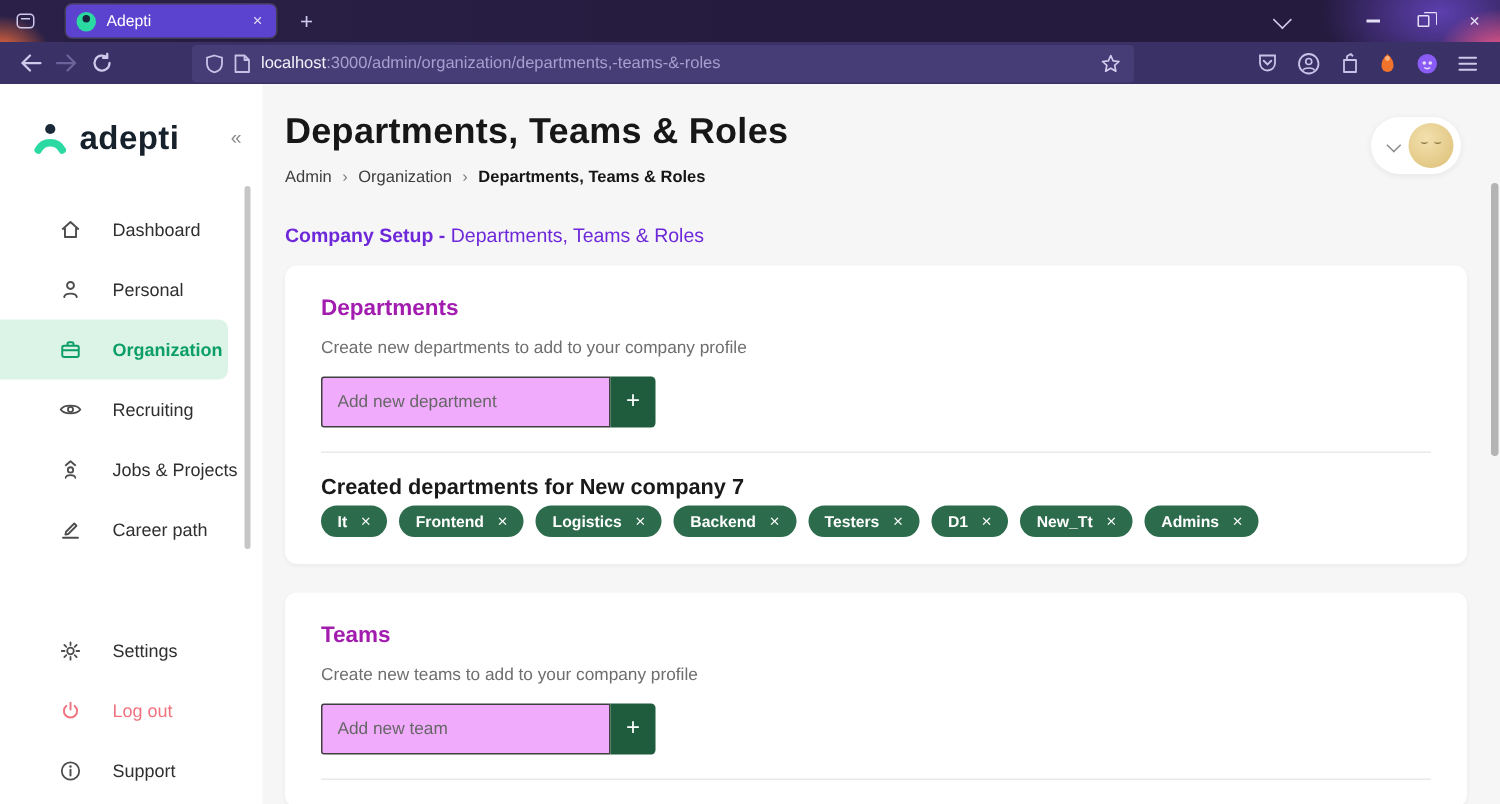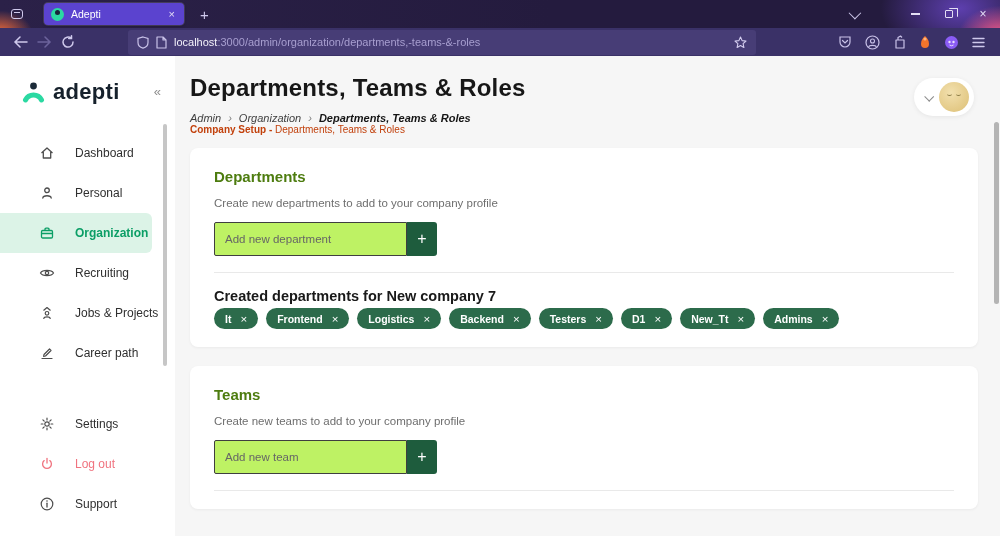--- a/index.html
+++ b/index.html
@@ -56,47 +56,47 @@
   .logo-row { display:flex; align-items:center; padding:22px 14px 0 20px; }
   .logo-text { font-size:22px; font-weight:700; color:#16212c; margin-left:6px; letter-spacing:.3px; }
   .collapse { margin-left:auto; color:#8c8c8c; font-size:13px; }
   .nav { margin-top:28px; }
   .nav-item { height:40px; display:flex; align-items:center; padding-left:38px; color:#2f2f2f; }
   .nav-item .ico { width:17px; height:17px; color:#4d4d4d; flex-shrink:0; display:flex; align-items:center; justify-content:center; }
   .nav-item .lbl { margin-left:20px; font-size:12px; }
   .nav-item.active { background:#dcf3e7; width:152px; border-radius:0 6px 6px 0; }
   .nav-item.active .lbl { color:#0b9e66; font-weight:700; }
   .nav-item.active .ico { color:#0b9e66; }
-  .nav-footer { position:absolute; left:0; right:0; bottom:13px; }
+  .nav-footer { position:absolute; left:0; right:0; bottom:3px; }
   .nav-item.logout .lbl, .nav-item.logout .ico { color:#f0737f; }
   .side-scroll { position:absolute; right:8px; top:68px; width:4px; height:242px; background:#c6c6c6; border-radius:2px; }
 
   
   .main { flex:1; position:relative; padding:0 22px 0 15px; overflow:hidden; }
   .page-title { margin-top:18px; font-size:24px; font-weight:800; color:#171717; letter-spacing:.2px; }
   .avatar-pill {
     position:absolute; top:22px; right:26px; background:#fff; border-radius:20px;
     display:flex; align-items:center; gap:7px; padding:4px 5px 4px 11px; box-shadow:0 1px 5px rgba(0,0,0,.07);
   }
   .avatar-chev { width:7px; height:7px; border-right:1.4px solid #8b8b8b; border-bottom:1.4px solid #8b8b8b; transform:rotate(45deg) translateY(-1px); }
   .avatar { width:30px; height:30px; border-radius:50%; background:radial-gradient(circle at 40% 35%, #f2e0ae, #e3c986 70%, #d9bd74); position:relative; }
   .avatar::before { content:""; position:absolute; left:8px; top:10px; width:5px; height:3px; border-bottom:1.6px solid #8a7a45; border-radius:50%; }
   .avatar::after { content:""; position:absolute; right:8px; top:10px; width:5px; height:3px; border-bottom:1.6px solid #8a7a45; border-radius:50%; }
-  .breadcrumb { margin-top:10px; font-size:11px; color:#3e3e3e; display:flex; align-items:center; gap:7px;font-style:italic; }
+  .breadcrumb { margin-top:10px; font-size:11px; color:#3e3e3e; display:flex; align-items:center; gap:7px; }
   .crumb-sep { color:#7c7c7c; font-size:11px; }
   .crumb-last { font-weight:700; color:#151515; }
-  .company-setup { font-size:10px; color:#c2410c; }
+  .company-setup { margin-top:25px; font-size:13px; color:#6d28d9; }
   .company-setup b { font-weight:700; }
 
   .card { background:#fff; border-radius:8px; margin-top:13px; padding:20px 24px 18px; box-shadow:0 1px 3px rgba(0,0,0,.05); }
   .card + .card { margin-top:19px; }
-  .card h3 { font-size:15px; font-weight:700; color:#4d7c0f; }
+  .card h3 { font-size:15px; font-weight:700; color:#a21caf; }
   .card .desc { margin-top:12px; font-size:11.5px; color:#6e6e6e; }
   .input-row { margin-top:13px; display:flex; align-items:stretch; height:34px; }
-  .add-input { width:193px; border:1px solid #3f3f3f; border-radius:2px 0 0 2px; padding:0 10px; font-size:11.5px; color:#333; outline:none; font-family:"Liberation Sans", sans-serif; background:#bef264; }
+  .add-input { width:193px; border:1px solid #3f3f3f; border-radius:2px 0 0 2px; padding:0 10px; font-size:11.5px; color:#333; outline:none; font-family:"Liberation Sans", sans-serif; background:#f0abfc; }
   .add-input::placeholder { color:#666; }
   .add-btn { width:30px; border:none; background:#1e5c3d; color:#fff; font-size:16px; border-radius:0 3px 3px 0; display:flex; align-items:center; justify-content:center; cursor:pointer; }
   .divider { margin-top:16px; border:none; border-top:1px solid #e9e9e9; }
   .created-title { margin-top:15px; font-size:14.5px; font-weight:700; color:#191919; }
   .chips { margin-top:4px; display:flex; flex-wrap:wrap; gap:8px; }
   .chip { background:#2c6b4b; color:#fff; font-size:10.5px; font-weight:700; height:21px; border-radius:11px; padding:0 11px; display:inline-flex; align-items:center; gap:9px; }
   .chip-x { font-weight:400; font-size:11.5px; }
 
   .main-scroll { position:absolute; right:1px; top:66px; width:5px; height:182px; background:#b4b4b4; border-radius:3px; }
   svg { display:block; }

